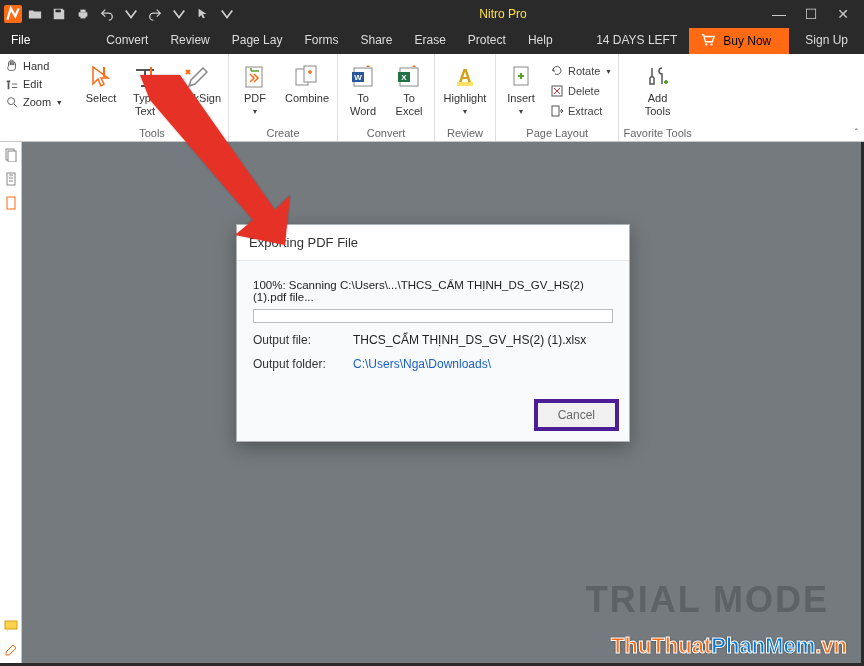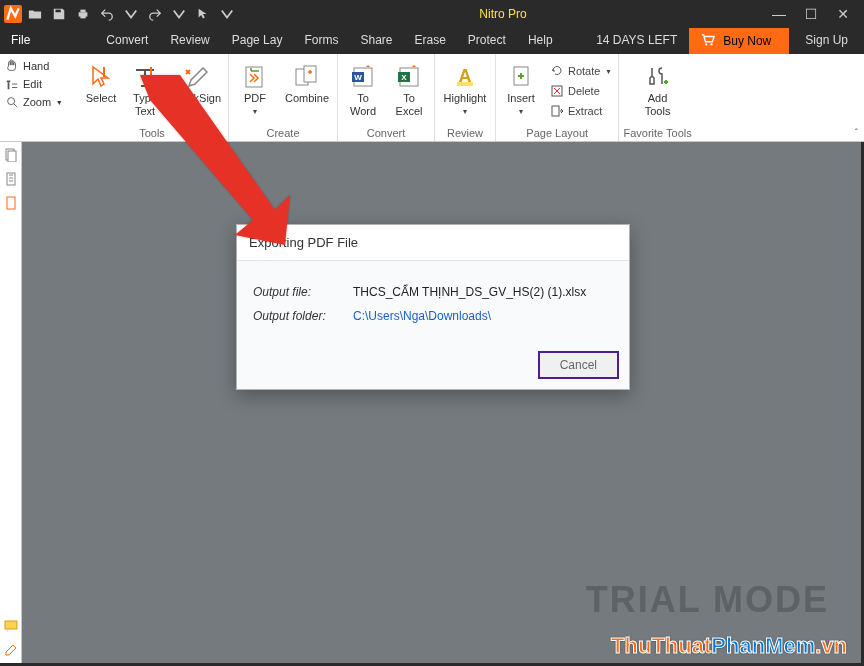--- a/index.html
+++ b/index.html
@@ -52,25 +52,25 @@
 .watermark .blue { color: #0077d4; }
 
 
 .dialog { position: absolute; left: 236px; top: 224px; width: 394px; background: #fff; border: 1px solid #aeb4b8; box-shadow: 0 6px 18px rgba(0,0,0,0.3); font-size: 12px; color: #333; }
 .dialog-title { padding: 10px 12px 10px 12px; border-bottom: 1px solid #e4e6e8; font-size: 13px; }
 .dialog-body { padding: 14px 16px 12px 16px; background: #f9fafb; }
 .dlg-row { margin: 4px 0 10px 0; }
 .progress-txt { font-size: 11.5px; color: #222; margin-bottom: 6px; }
 .progress-bar { height: 14px; background: #fff; border: 1px solid #b8bcc0; }
 .dlg-field { display: flex; margin: 10px 0; }
-.dlg-label { flex: 0 0 100px; color: #333; font-style: italic; }
+.dlg-label { flex: 0 0 100px; color: #333; }
 .dlg-value { flex: 1; color: #222; }
 .dlg-link { color: #1a5fc9; cursor: pointer; }
 .dialog-footer { display: flex; justify-content: flex-end; padding: 6px 10px 10px 0; background: #f9fafb; }
-.dlg-btn { padding: 5px 20px; background: #f0f0f0; border: 2px solid #4c1d95; color: #666; cursor: pointer; font-size: 12px; }
+.dlg-btn { padding: 5px 20px; background: #f0f0f0; border: 4px solid #4c1d95; color: #666; cursor: pointer; font-size: 12px; }
 
 
 .arrow { position: absolute; left: 120px; top: 70px; width: 180px; height: 180px; pointer-events: none; z-index: 50; }
 </style>
 </head>
 <body>
 
 <div class="titlebar">
   <div class="titlebar-left">
     <span class="titlebar-icon">
@@ -360,20 +360,24 @@
   </div>
   <div class="trial-text">TRIAL MODE</div>
   <div class="watermark">
     <span>ThuThuat</span><span class="blue">PhanMem</span><span>.vn</span>
   </div>
 </div>
 
 <div class="dialog">
   <div class="dialog-title">Exporting PDF File</div>
   <div class="dialog-body">
+    <div class="dlg-row">
+      <div class="progress-txt">100%: Scanning C:\Users\...\THCS_CẨM THỊNH_DS_GV_HS(2) (1).pdf file...</div>
+      <div class="progress-bar"></div>
+    </div>
     <div class="dlg-field">
       <div class="dlg-label">Output file:</div>
       <div class="dlg-value">THCS_CẨM THỊNH_DS_GV_HS(2) (1).xlsx</div>
     </div>
     <div class="dlg-field">
       <div class="dlg-label">Output folder:</div>
       <div class="dlg-value"><span class="dlg-link">C:\Users\Nga\Downloads\</span></div>
     </div>
   </div>
   <div class="dialog-footer">

